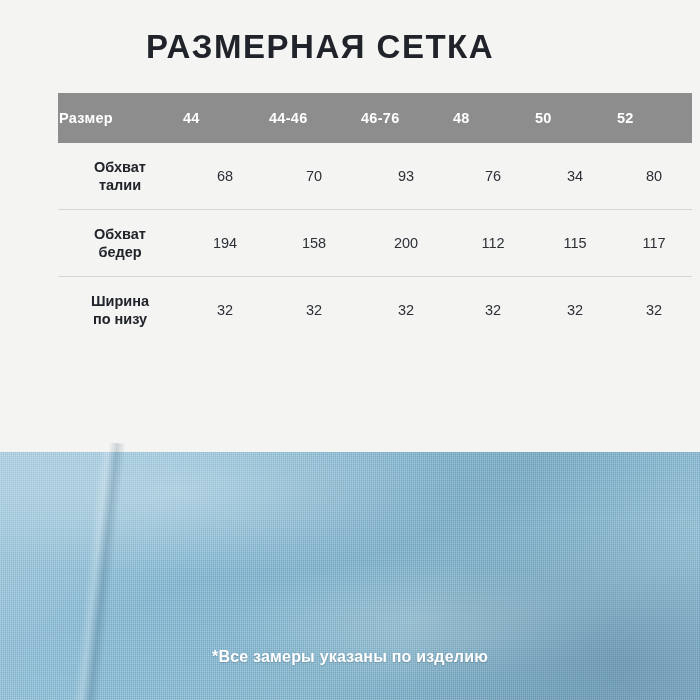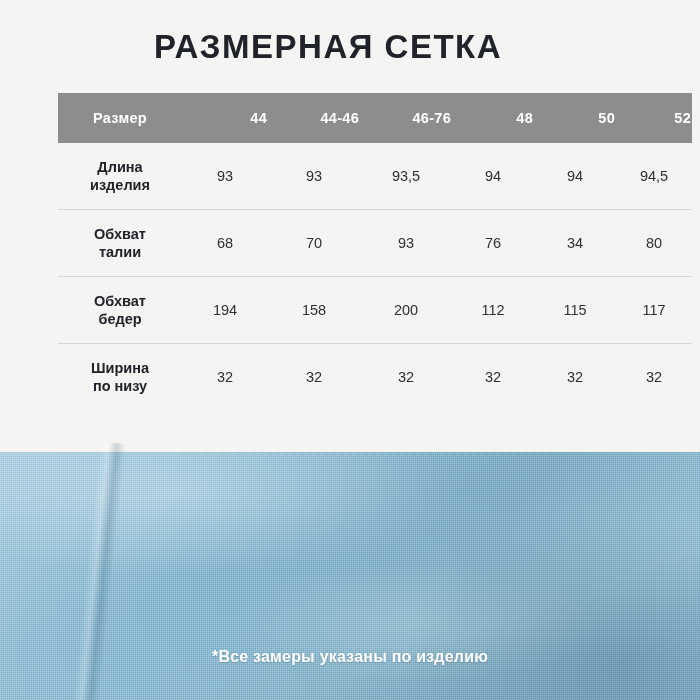--- a/index.html
+++ b/index.html
@@ -16,21 +16,21 @@
   .page {
     position: relative;
     width: 700px;
     height: 700px;
     background: #f4f4f2;
     overflow: hidden;
   }
   .title {
     position: absolute;
     top: 28px;
-    left: 8px;
+    left: 0;
     width: 640px;
     text-align: center;
     font-size: 33px;
     font-weight: bold;
     letter-spacing: 1.5px;
     color: #20242a;
   }
   .table-wrap {
     position: absolute;
     top: 93px;
@@ -42,25 +42,24 @@
     width: 584px;
     table-layout: fixed;
   }
   table.size-table thead th {
     background: #8d8d8d;
     color: #ffffff;
     font-size: 14.5px;
     font-weight: bold;
     height: 48px;
     vertical-align: middle;
-    text-align: right;
+    text-align: left;
     letter-spacing: 0.3px;
   }
   table.size-table thead th.first-col {
-    text-align: center;
   }
   table.size-table tbody td {
     height: 64px;
     text-align: center;
     vertical-align: middle;
     font-size: 14.5px;
     color: #2c3036;
     border-bottom: 1px solid #d6d6d4;
   }
   table.size-table tbody tr:last-child td {
@@ -150,32 +149,20 @@
           <th>44-46</th>
           <th>46-76</th>
           <th>48</th>
           <th>50</th>
           <th>52</th>
         </tr>
       </thead>
       <tbody>
         <tr>
           <td class="row-label">
-            <div>Длина</div>
-            <div>изделия</div>
-          </td>
-          <td>93</td>
-          <td>93</td>
-          <td>93,5</td>
-          <td>94</td>
-          <td>94</td>
-          <td>94,5</td>
-        </tr>
-        <tr>
-          <td class="row-label">
             <div>Обхват</div>
             <div>талии</div>
           </td>
           <td>68</td>
           <td>70</td>
           <td>93</td>
           <td>76</td>
           <td>34</td>
           <td>80</td>
         </tr>

